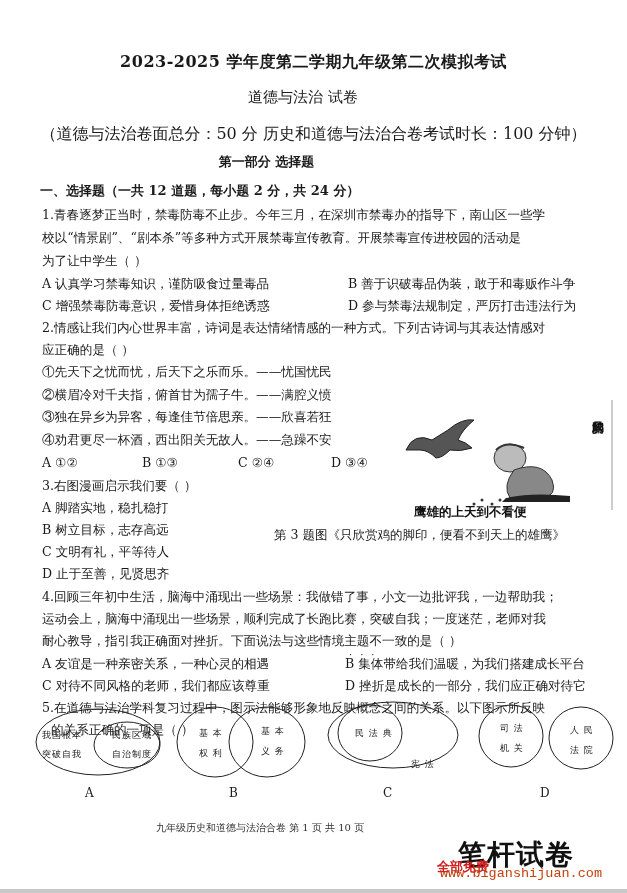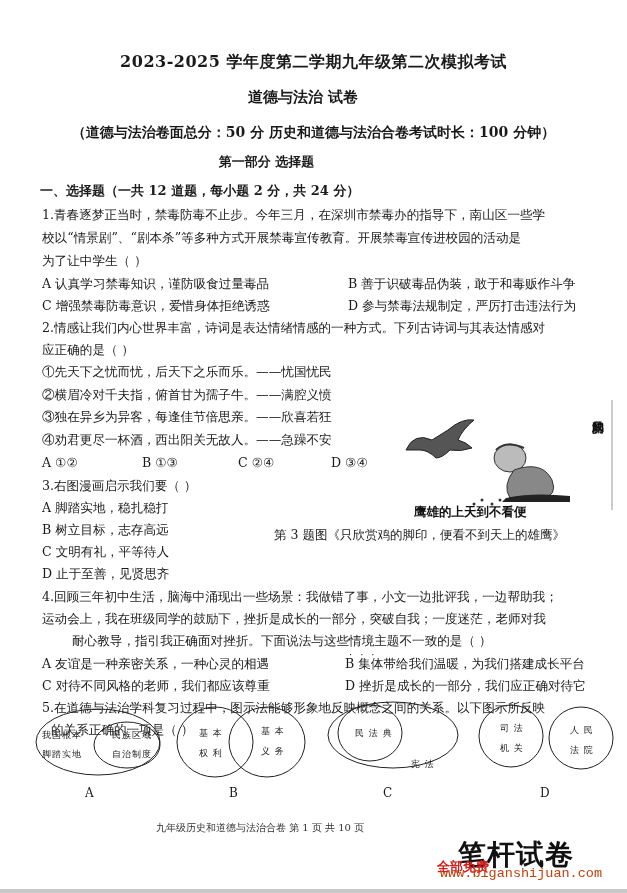--- a/index.html
+++ b/index.html
@@ -1,21 +1,21 @@
 <!DOCTYPE html>
 <html><head>
 <meta charset="utf-8">
 <style>
   html, body { margin:0; padding:0; background:#ffffff; }
   body { width:627px; height:893px; position:relative; overflow:hidden;
          font-family:"DejaVu Serif","Liberation Serif",serif; color:#1a1a1a; }
   .abs { position:absolute; white-space:nowrap; }
   .title { top:52px; left:0; width:627px; text-align:center; font-size:16px; font-weight:bold; letter-spacing:0.5px; }
-  .subtitle { top:88px; left:0; width:606px; text-align:center; font-size:15px; font-weight:bold; }
-  .meta { top:124px; left:0; width:627px; text-align:center; font-size:14px; font-weight:bold; }
+  .subtitle { top:88px; left:0; width:606px; text-align:center; font-size:15px; font-weight:normal; }
+  .meta { top:124px; left:0; width:627px; text-align:center; font-size:16px; font-weight:normal; }
   .part { top:153px; left:0; width:533px; text-align:center; font-size:13px; font-weight:bold; }
   .section { top:182px; left:40px; font-size:13px; font-weight:bold; }
   .line { font-size:12.6px; left:42px; }
   .opt { font-size:12.6px; }
   .caption { font-size:12.5px; font-family:"DejaVu Serif",serif; }
   .footer { top:821px; left:156px; font-size:10px; color:#333; }
   .brand-cn { top:836px; left:458px; font-size:28px; font-family:"DejaVu Sans","Liberation Sans",sans-serif; font-weight:bold; color:#111; letter-spacing:1px; }
   .brand-free { top:858px; left:437px; font-size:13px; color:#d21e1e; font-family:"DejaVu Sans",sans-serif; font-weight:bold; }
   .brand-url { top:866px; left:440px; font-size:13.5px; font-family:"Liberation Mono","DejaVu Sans Mono",monospace; color:#c2410c; }
   .bottom-bar { left:0; top:889px; width:627px; height:4px; background:#c8c8c8; }
@@ -88,40 +88,40 @@
       <text x="196" y="12" font-size="12" fill="#111" font-family="DejaVu Sans, sans-serif" writing-mode="tb">只欣赏鸡的脚印</text>
 
       <text x="12" y="116" font-size="12.5" fill="#111" font-family="DejaVu Sans, sans-serif" font-weight="bold">鹰雄的上天到不看便</text>
     </svg>
   </div>
   <div class="abs caption" style="top:527px;left:274px;">第 3 题图《只欣赏鸡的脚印，便看不到天上的雄鹰》</div>
 </div>
 
 <div>
   <div class="abs line" style="top:589px;">4.回顾三年初中生活，脑海中涌现出一些场景：我做错了事，小文一边批评我，一边帮助我；</div>
-  <div class="abs line" style="top:611px;">运动会上，我在班级同学的鼓励下，挫折是成长的一部分，突破自我；一度迷茫，老师对我</div>
-  <div class="abs line" style="top:633px;margin-left:30px;">耐心教导，指引我正确面对挫折。下面说法与这些情境主题不一致的是（    ）</div>
+  <div class="abs line" style="top:611px;">运动会上，脑海中涌现出一些场景，顺利完成了长跑比赛，突破自我；一度迷茫，老师对我</div>
+  <div class="abs line" style="top:633px;">耐心教导，指引我正确面对挫折。下面说法与这些情境主题不一致的是（    ）</div>
   <div class="abs" style="top:649px;left:349px;font-size:10px;letter-spacing:8px;">···</div>
   <div class="abs opt" style="top:656px;left:42px;">A 友谊是一种亲密关系，一种心灵的相遇</div>
   <div class="abs opt" style="top:656px;left:345px;">B 集体带给我们温暖，为我们搭建成长平台</div>
   <div class="abs opt" style="top:678px;left:42px;">C 对待不同风格的老师，我们都应该尊重</div>
   <div class="abs opt" style="top:678px;left:345px;">D 挫折是成长的一部分，我们应正确对待它</div>
 </div>
 
 <div>
   <div class="abs line" style="top:700px;">5.在道德与法治学科复习过程中，图示法能够形象地反映概念之间的关系。以下图示所反映</div>
   <div class="abs line" style="top:722px;margin-left:9px;">的关系正确的一项是（    ）</div>
 
   <div class="abs" style="left:34px;top:707px;width:130px;height:70px;">
     <svg width="130" height="70" style="position:absolute;left:0;top:0;">
       <ellipse cx="64" cy="35" rx="62" ry="33" fill="none" stroke="#222" stroke-width="1"></ellipse>
       <ellipse cx="93" cy="38" rx="33" ry="23" fill="none" stroke="#222" stroke-width="1"></ellipse>
     </svg>
     <div class="abs ell-txt" style="left:8px;top:22px;">我国根本</div>
-    <div class="abs ell-txt" style="left:8px;top:41px;">脚踏实地</div>
+    <div class="abs ell-txt" style="left:8px;top:41px;">突破自我</div>
     <div class="abs ell-txt" style="left:78px;top:22px;">民族区域</div>
     <div class="abs ell-txt" style="left:78px;top:41px;">自治制度</div>
   </div>
   <div class="abs diag-label" style="left:85px;top:786px;">A</div>
 
   <div class="abs" style="left:175px;top:705px;width:135px;height:75px;">
     <svg width="135" height="75" style="position:absolute;left:0;top:0;">
       <ellipse cx="40" cy="37" rx="38" ry="35" fill="none" stroke="#222" stroke-width="1"></ellipse>
       <ellipse cx="92" cy="37" rx="38" ry="35" fill="none" stroke="#222" stroke-width="1"></ellipse>
     </svg>

